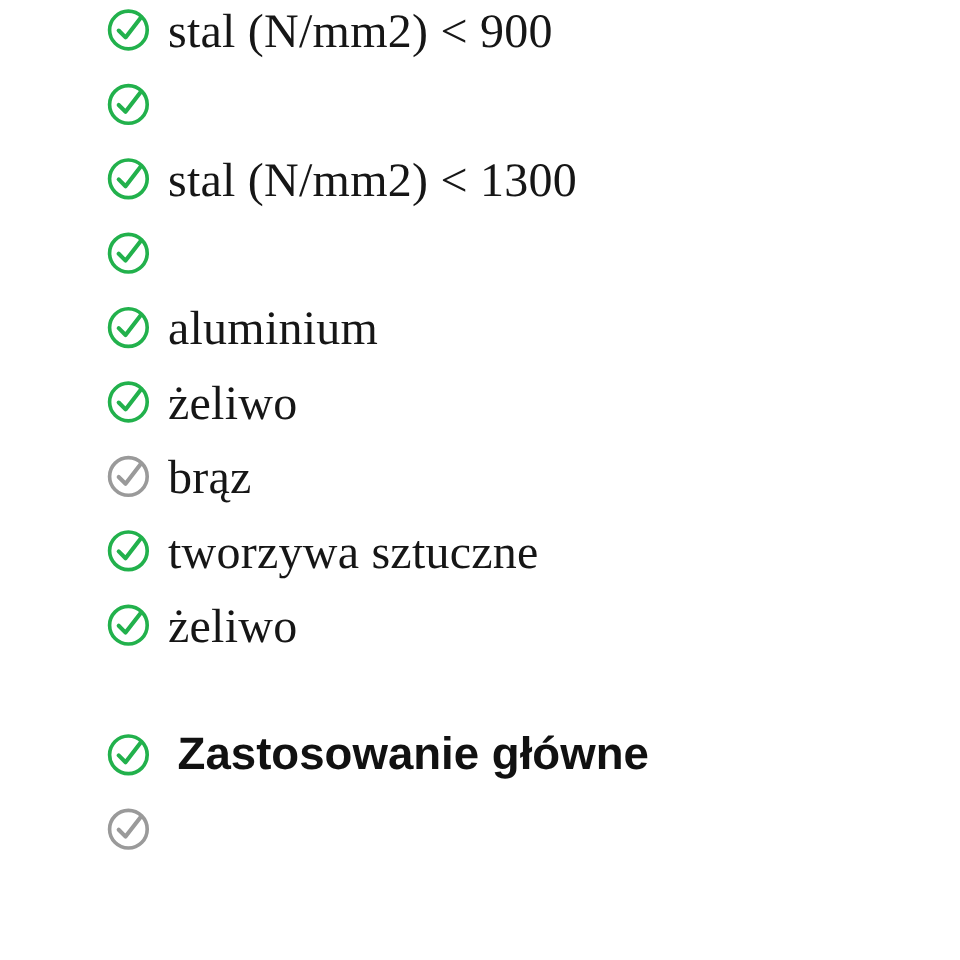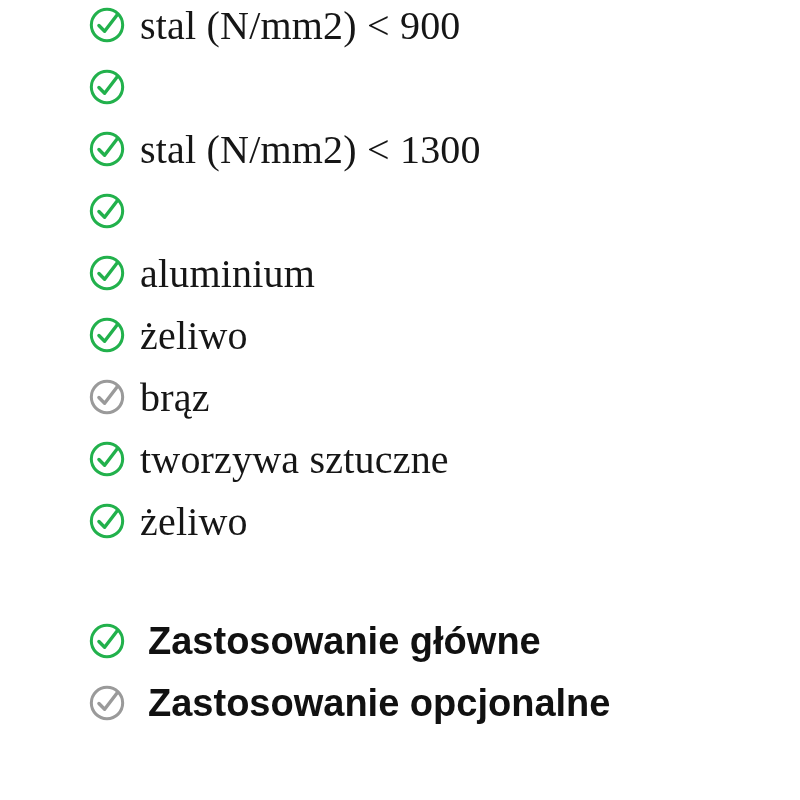--- a/index.html
+++ b/index.html
@@ -45,21 +45,20 @@
     color: #161616;
     white-space: nowrap;
   }
 
   .legend {
     margin-top: 46px;
     padding-left: 88px;
   }
   .legend-row {
     display: flex;
-    align-items: center;
     height: 62px;
   }
   .legend-row .check {
     margin-right: 22px;
   }
   .legend-label {
     font-family: "Liberation Sans", sans-serif;
     font-weight: bold;
     font-size: 38px;
     line-height: 1;
@@ -142,17 +141,16 @@
             <circle cx="20" cy="20" r="16.5" fill="none" stroke="#22b14c" stroke-width="3.2"></circle>
             <path d="M11.5 20.5 L17.5 26.5 L31 9" fill="none" stroke="#22b14c" stroke-width="3.6" stroke-linecap="round" stroke-linejoin="round"></path>
           </svg></span>
         <span class="legend-label">Zastosowanie główne</span>
       </div>
       <div class="legend-row">
         <span class="check"><svg viewBox="0 0 40 40" width="38" height="38" xmlns="http://www.w3.org/2000/svg">
             <circle cx="20" cy="20" r="16.5" fill="none" stroke="#9a9a9a" stroke-width="3.2"></circle>
             <path d="M11.5 20.5 L17.5 26.5 L31 9" fill="none" stroke="#9a9a9a" stroke-width="3.6" stroke-linecap="round" stroke-linejoin="round"></path>
           </svg></span>
-        <span class="legend-label">Zastosowanie opcjonalne</span>
       </div>
     </div>
 
 </div>
 
 </body></html>

